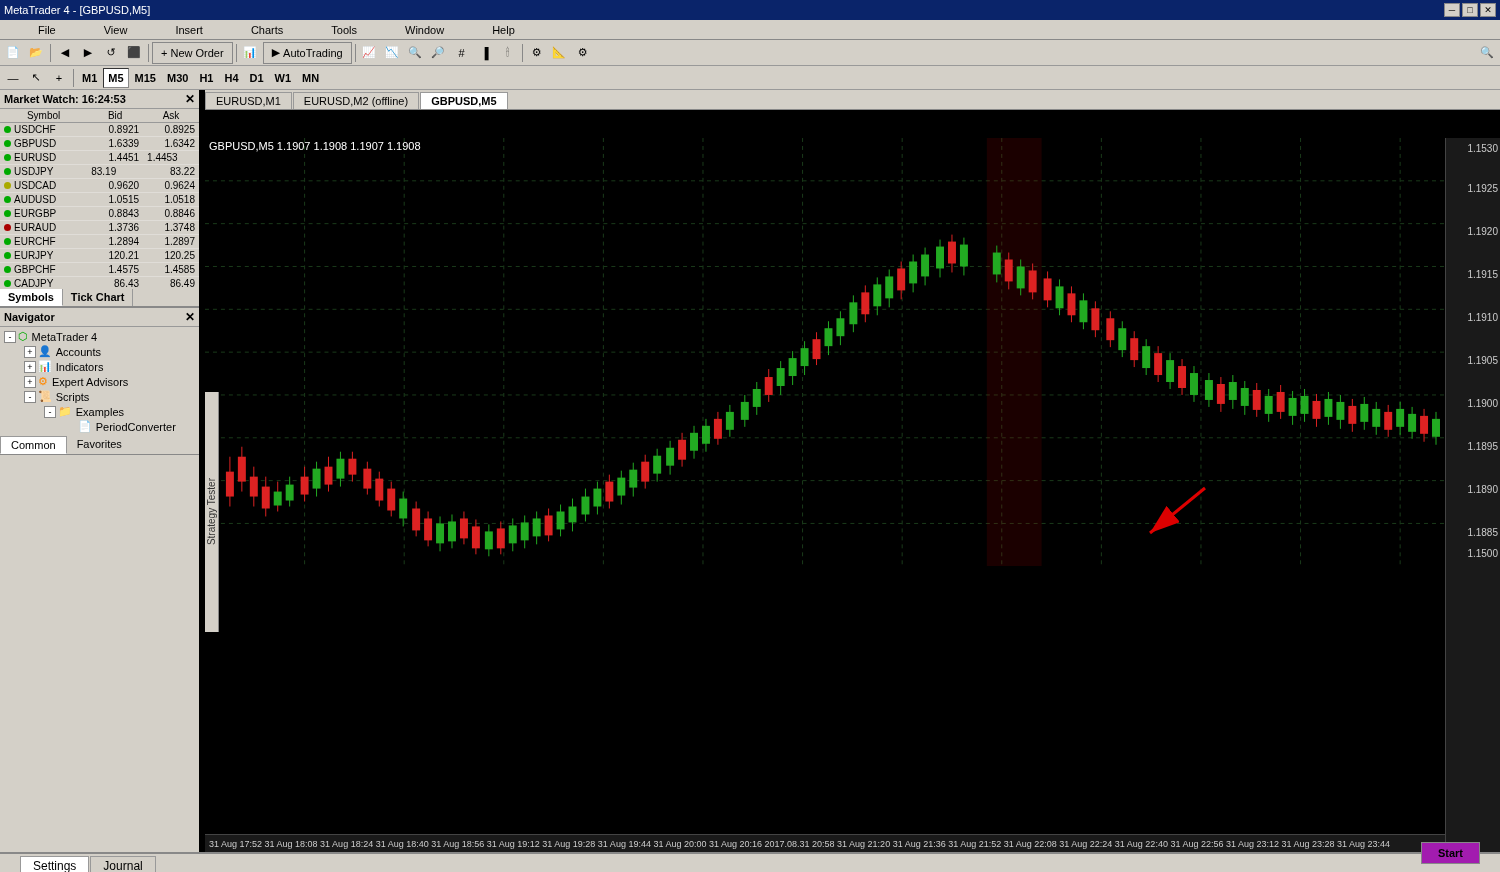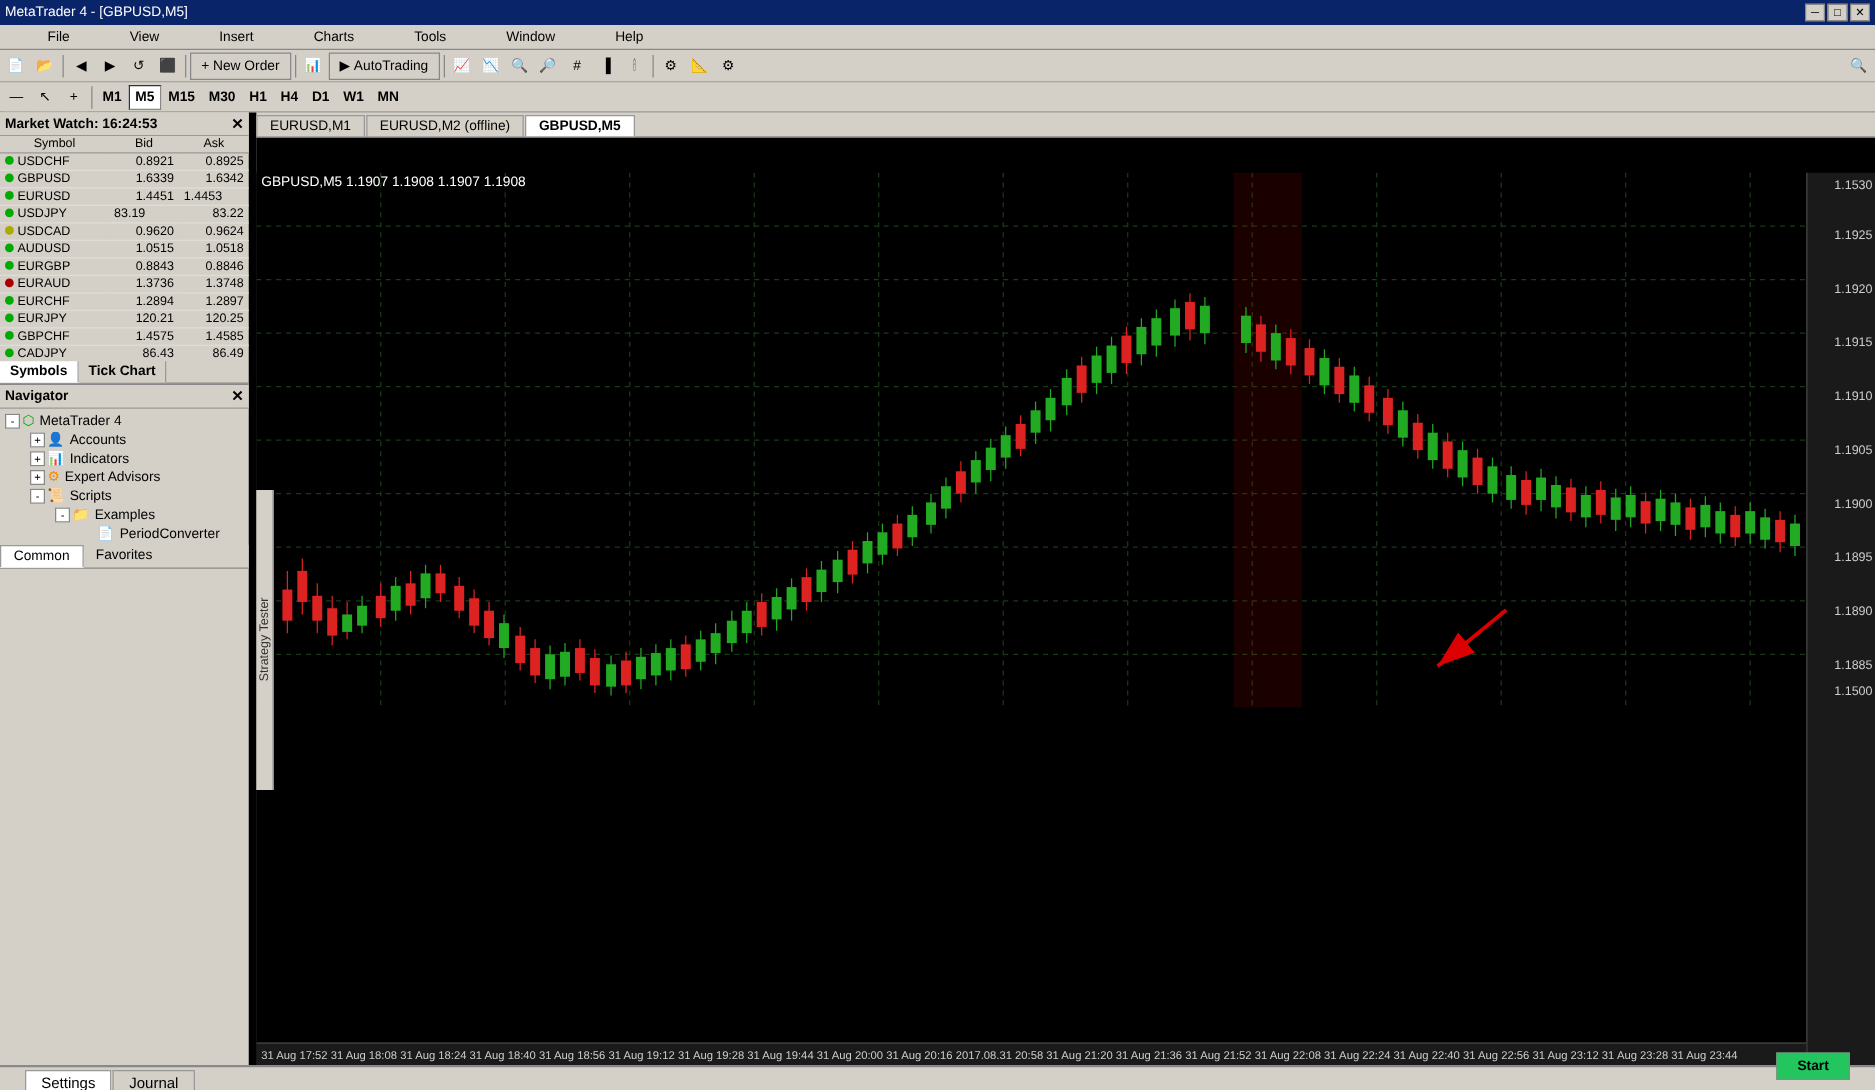--- a/index.html
+++ b/index.html
@@ -64,21 +64,21 @@
     .price-label { position: absolute; right: 2px; font-size: 10px; color: #ccc; }
     .chart-time-scale { position: absolute; bottom: 0; left: 0; right: 55px; height: 18px; background: #1a1a1a; border-top: 1px solid #444; color: #ccc; font-size: 9px; display: flex; align-items: center; padding: 0 4px; overflow: hidden; white-space: nowrap; }
     
     
     .annotation-box { position: absolute; background: #fff; border: 1px solid #888; padding: 8px 12px; font-size: 14px; text-align: center; direction: rtl; z-index: 20; border-radius: 2px; }
 
     
     .bottom-panel { background: #d4d0c8; border-top: 2px solid #888; height: 240px; display: flex; flex-direction: column; flex-shrink: 0; }
     .bottom-tab { padding: 2px 12px; font-size: 12px; cursor: pointer; background: #d4d0c8; border: 1px solid #999; border-bottom: none; margin-right: 1px; }
     .bottom-tab.active { background: #fff; }
-    .start-btn { height: 22px; border: 1px solid #888; background: #22c55e; font-size: 11px; padding: 0 16px; cursor: pointer; font-weight: bold; }
+    .start-btn { height: 22px; border: 1px solid #888; background: #a21caf; font-size: 11px; padding: 0 16px; cursor: pointer; font-weight: bold; }
 
     .common-favorites { display: flex; border-bottom: 1px solid #888; background: #d4d0c8; }
     .cf-tab { padding: 2px 10px; font-size: 11px; cursor: pointer; }
     .cf-tab.active { background: #fff; border: 1px solid #999; border-bottom: 1px solid #fff; }
 
     
     .chart-svg { position: absolute; top: 0; left: 0; right: 55px; bottom: 18px; }
   </style>
 </head>
 <body>

